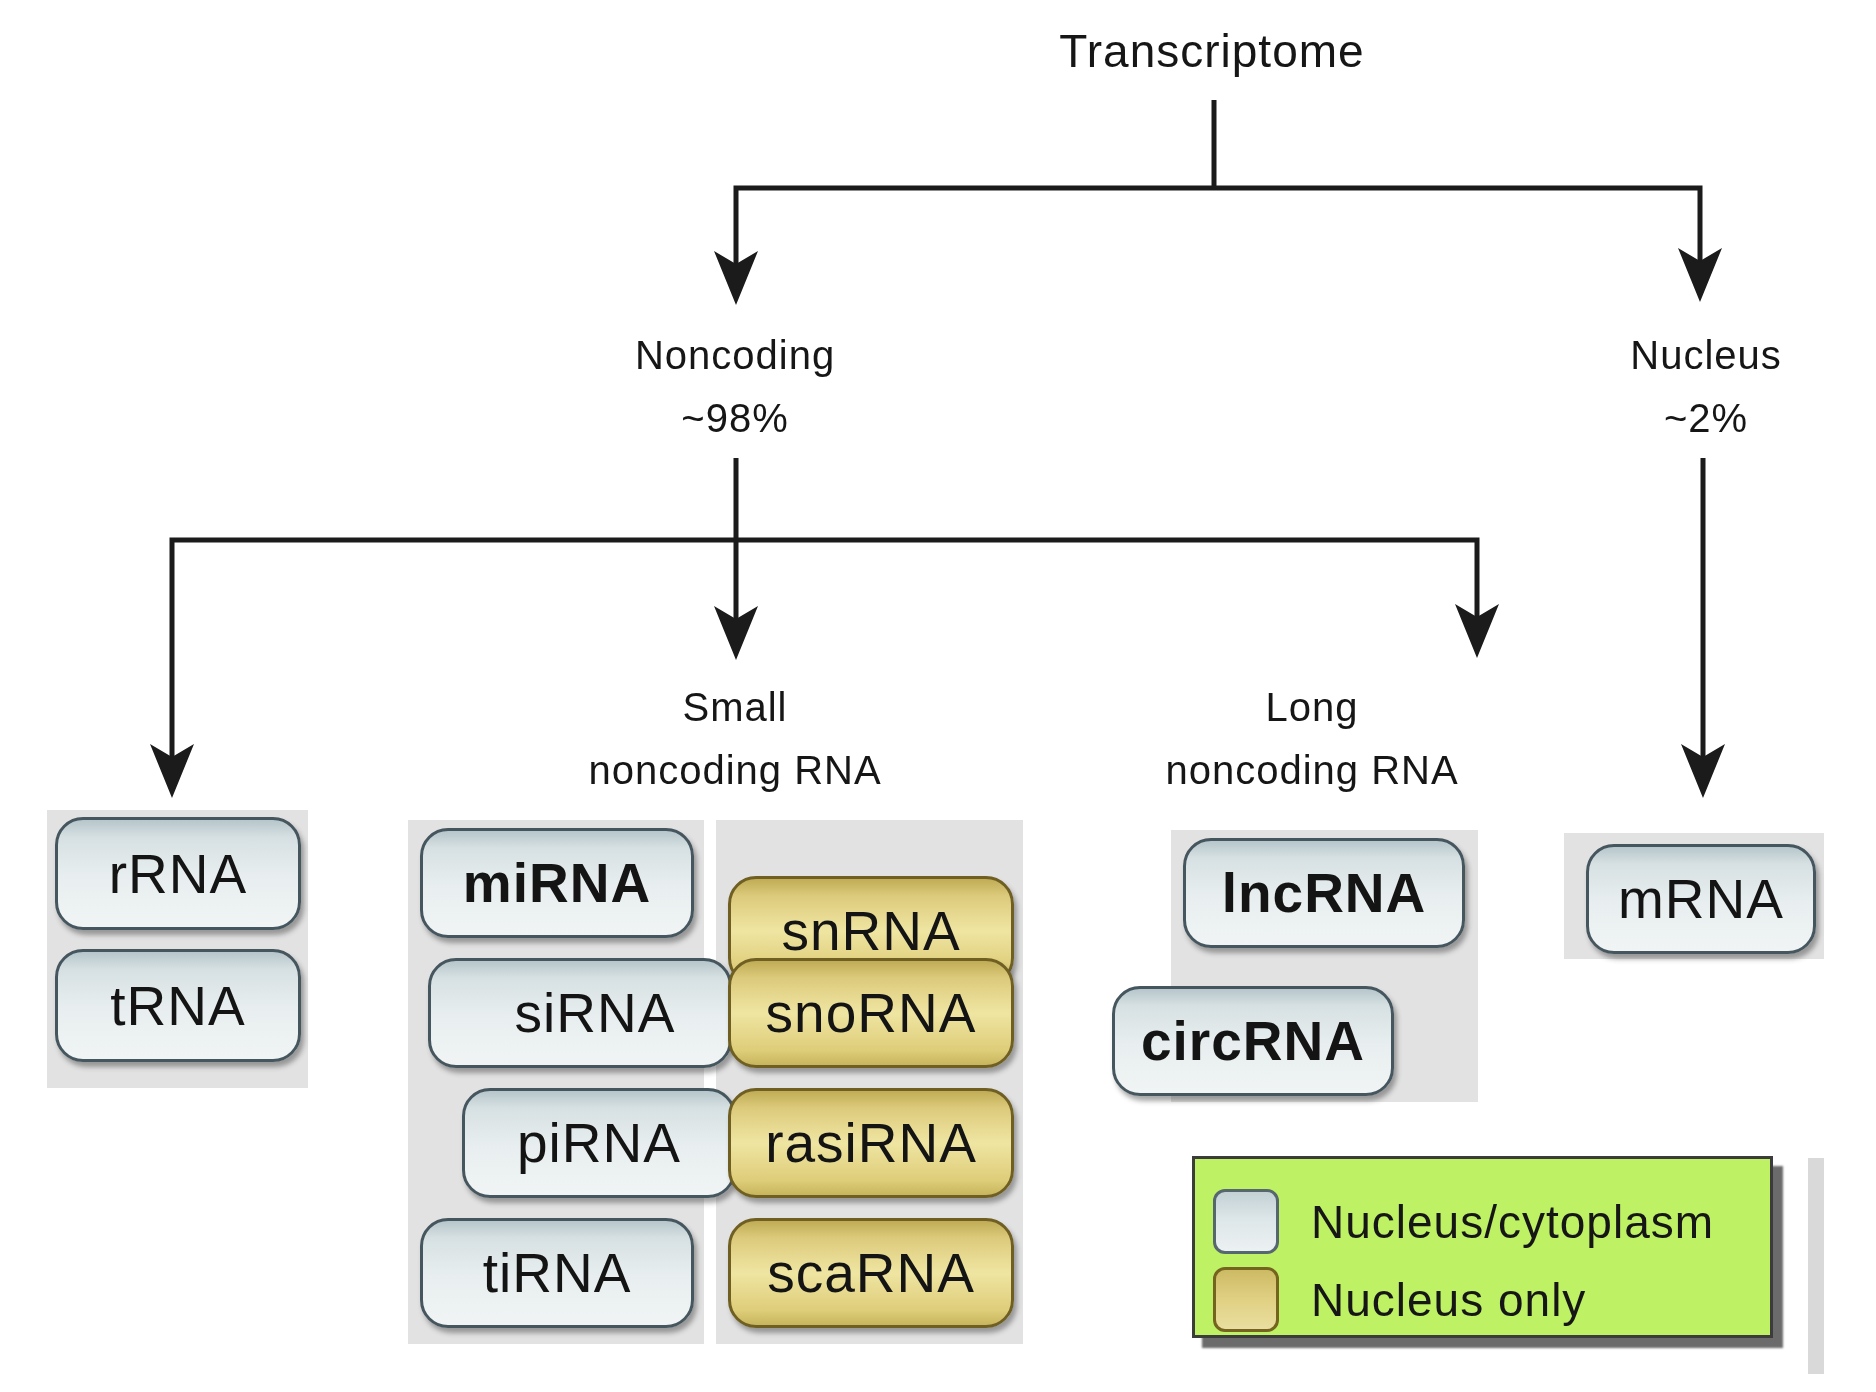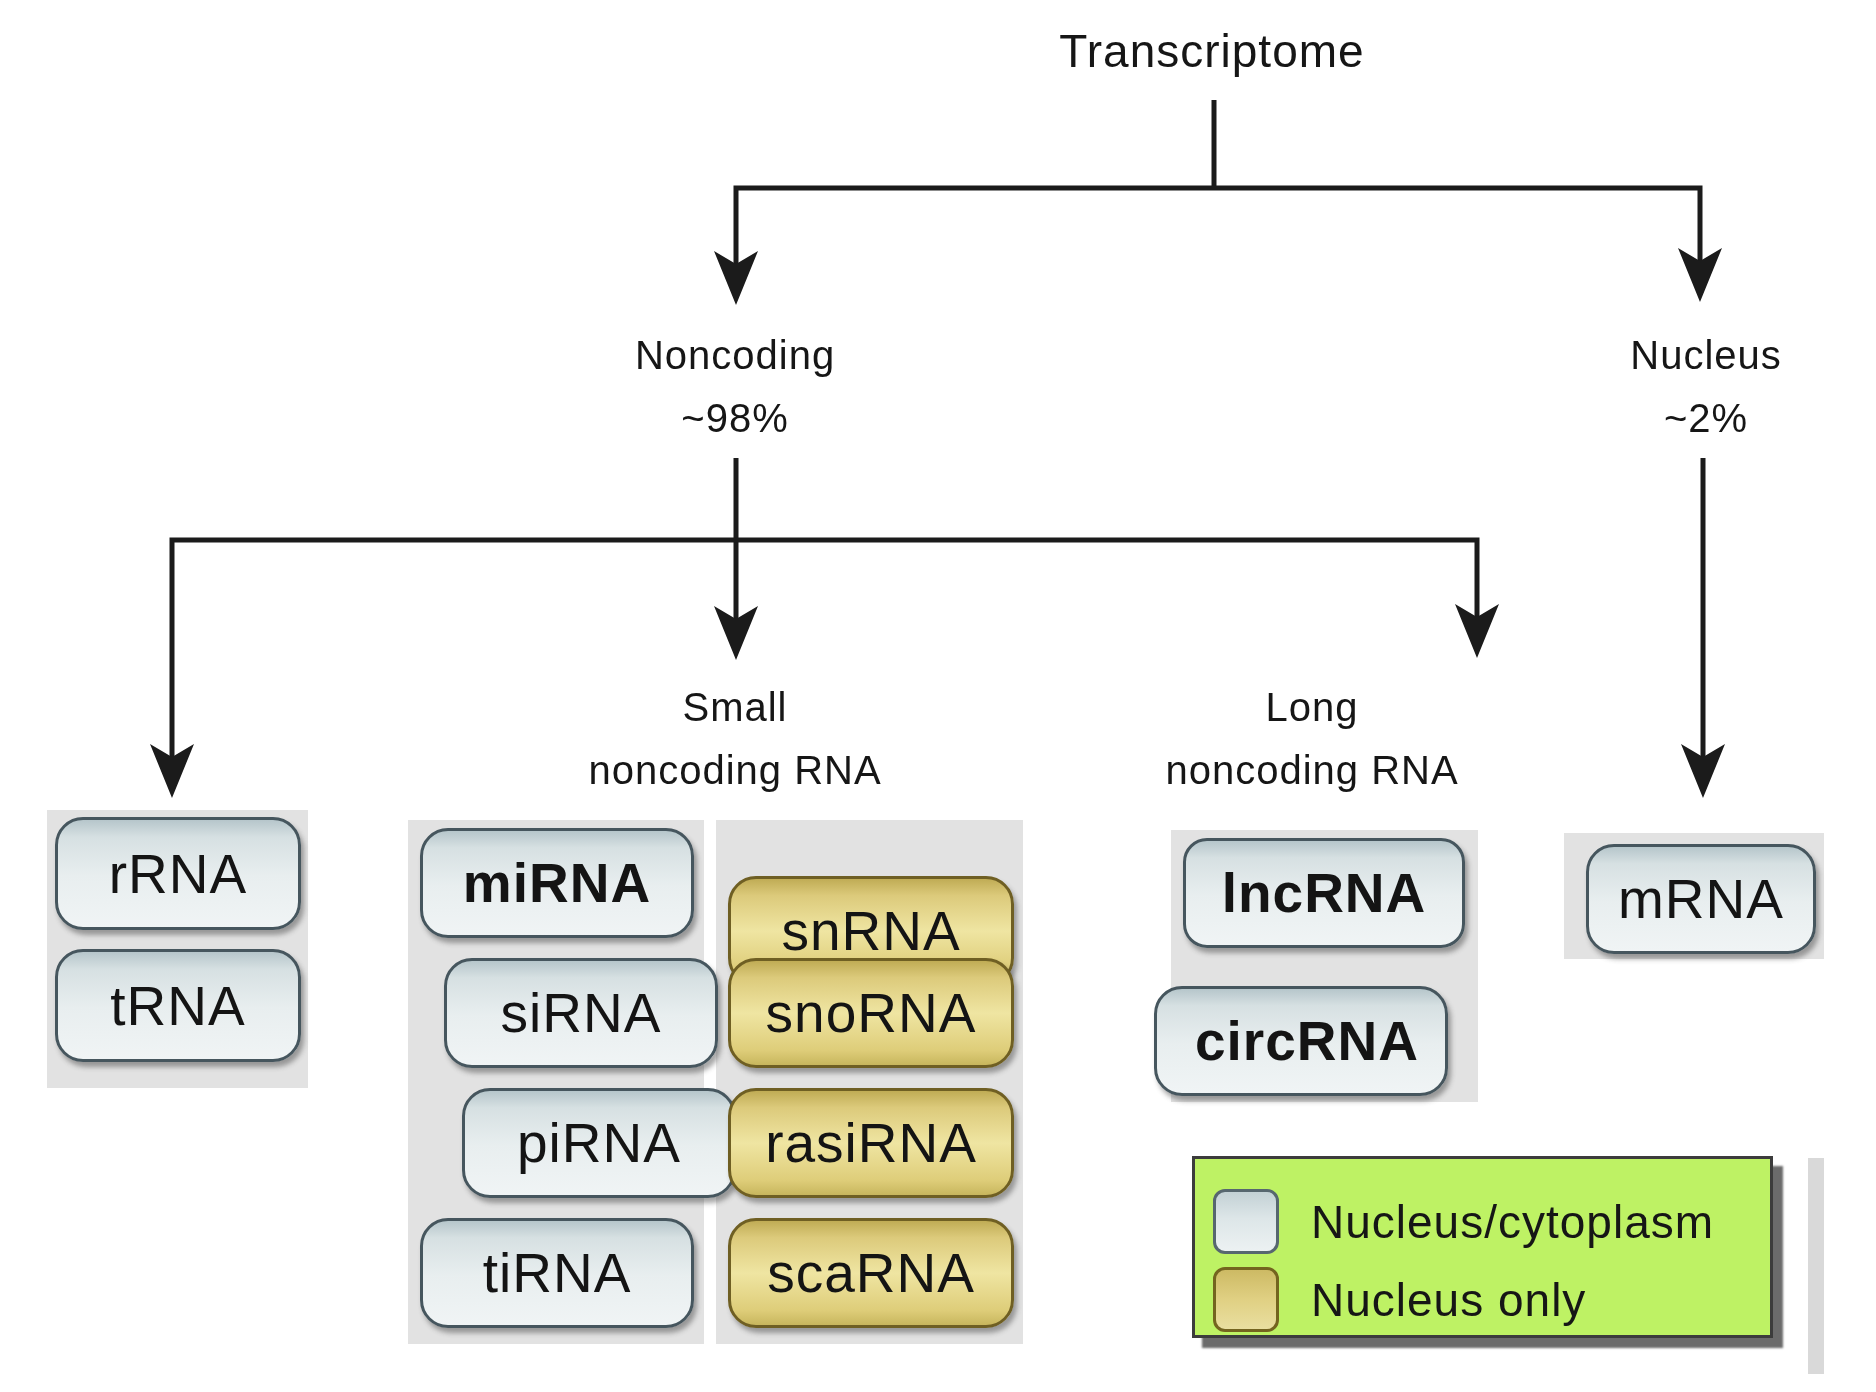--- a/index.html
+++ b/index.html
@@ -83,31 +83,31 @@
   <div class="panel" style="left:47px;  top:810px; width:261px; height:278px;"></div>
   <div class="panel" style="left:408px; top:820px; width:296px; height:524px;"></div>
   <div class="panel" style="left:716px; top:820px; width:307px; height:524px;"></div>
   <div class="panel" style="left:1171px;top:830px; width:307px; height:272px;"></div>
   <div class="panel" style="left:1564px;top:833px; width:260px; height:126px;"></div>
 
   <div class="box gray" style="left:55px; top:817px; width:240px; height:107px;">rRNA</div>
   <div class="box gray" style="left:55px; top:949px; width:240px; height:107px;">tRNA</div>
 
   <div class="box gray bold" style="left:420px; top:828px; width:268px; height:104px;">miRNA</div>
-  <div class="box gray" style="left:444px; top:958px; width:268px; height:104px;">siRNA</div>
+  <div class="box gray" style="left:428px; top:958px; width:268px; height:104px;padding-left:30px;">siRNA</div>
   <div class="box gray" style="left:420px; top:1088px; width:268px; height:104px;margin-left:42px;">piRNA</div>
   <div class="box gray" style="left:420px; top:1218px; width:268px; height:104px;">tiRNA</div>
 
   <div class="box gold" style="left:728px; top:828px; width:280px; height:104px;margin-top:48px;">snRNA</div>
   <div class="box gold" style="left:728px; top:958px; width:280px; height:104px;">snoRNA</div>
   <div class="box gold" style="left:728px; top:1088px; width:280px; height:104px;">rasiRNA</div>
   <div class="box gold" style="left:728px; top:1218px; width:280px; height:104px;">scaRNA</div>
 
-  <div class="box gray bold" style="left:1183px; top:838px; width:276px; height:104px;border-radius:24px;">lncRNA</div>
-  <div class="box gray bold" style="left:1154px; top:986px; width:276px; height:104px;padding-left:12px;">circRNA</div>
+  <div class="box gray bold" style="left:1183px; top:838px; width:276px; height:104px;">lncRNA</div>
+  <div class="box gray bold" style="left:1112px; top:986px; width:276px; height:104px;">circRNA</div>
 
   <div class="box gray" style="left:1586px; top:844px; width:224px; height:104px;">mRNA</div>
 
   <div class="legend">
     <div class="legend-row" style="top:30px;">
       <div class="swatch gray"></div>
       <div class="legend-label">Nucleus/cytoplasm</div>
     </div>
     <div class="legend-row" style="top:108px;">
       <div class="swatch gold"></div>

